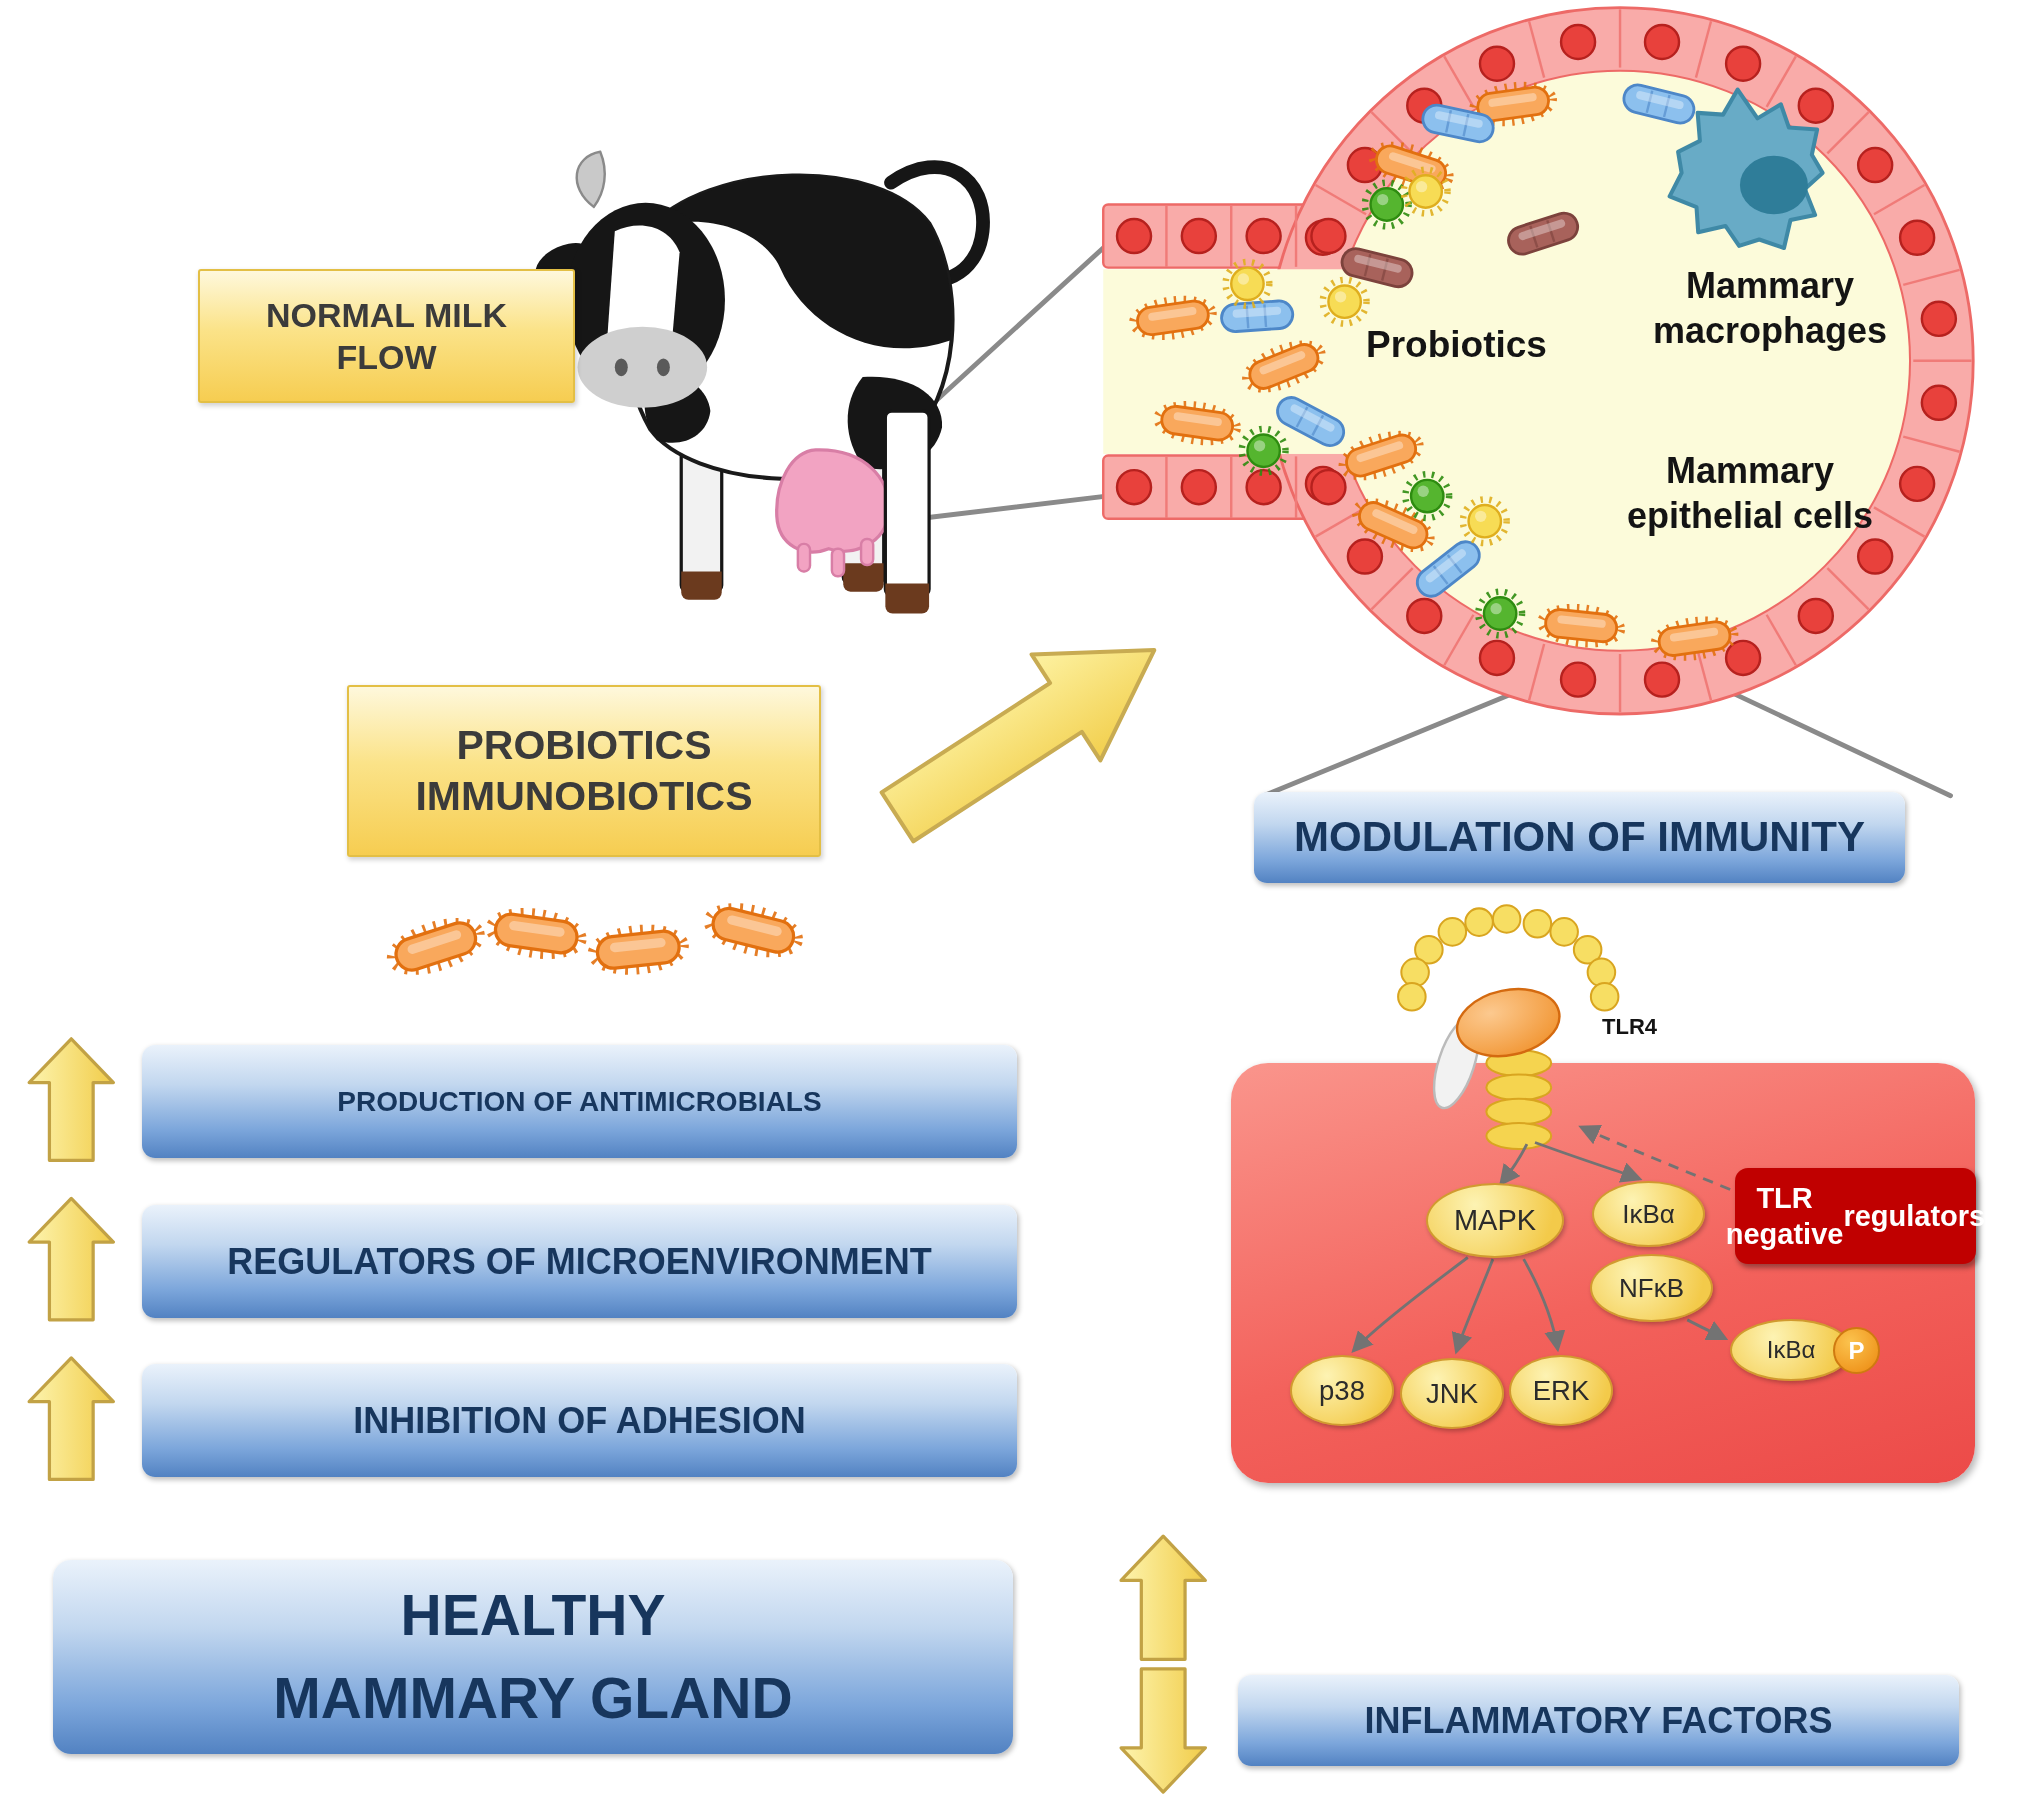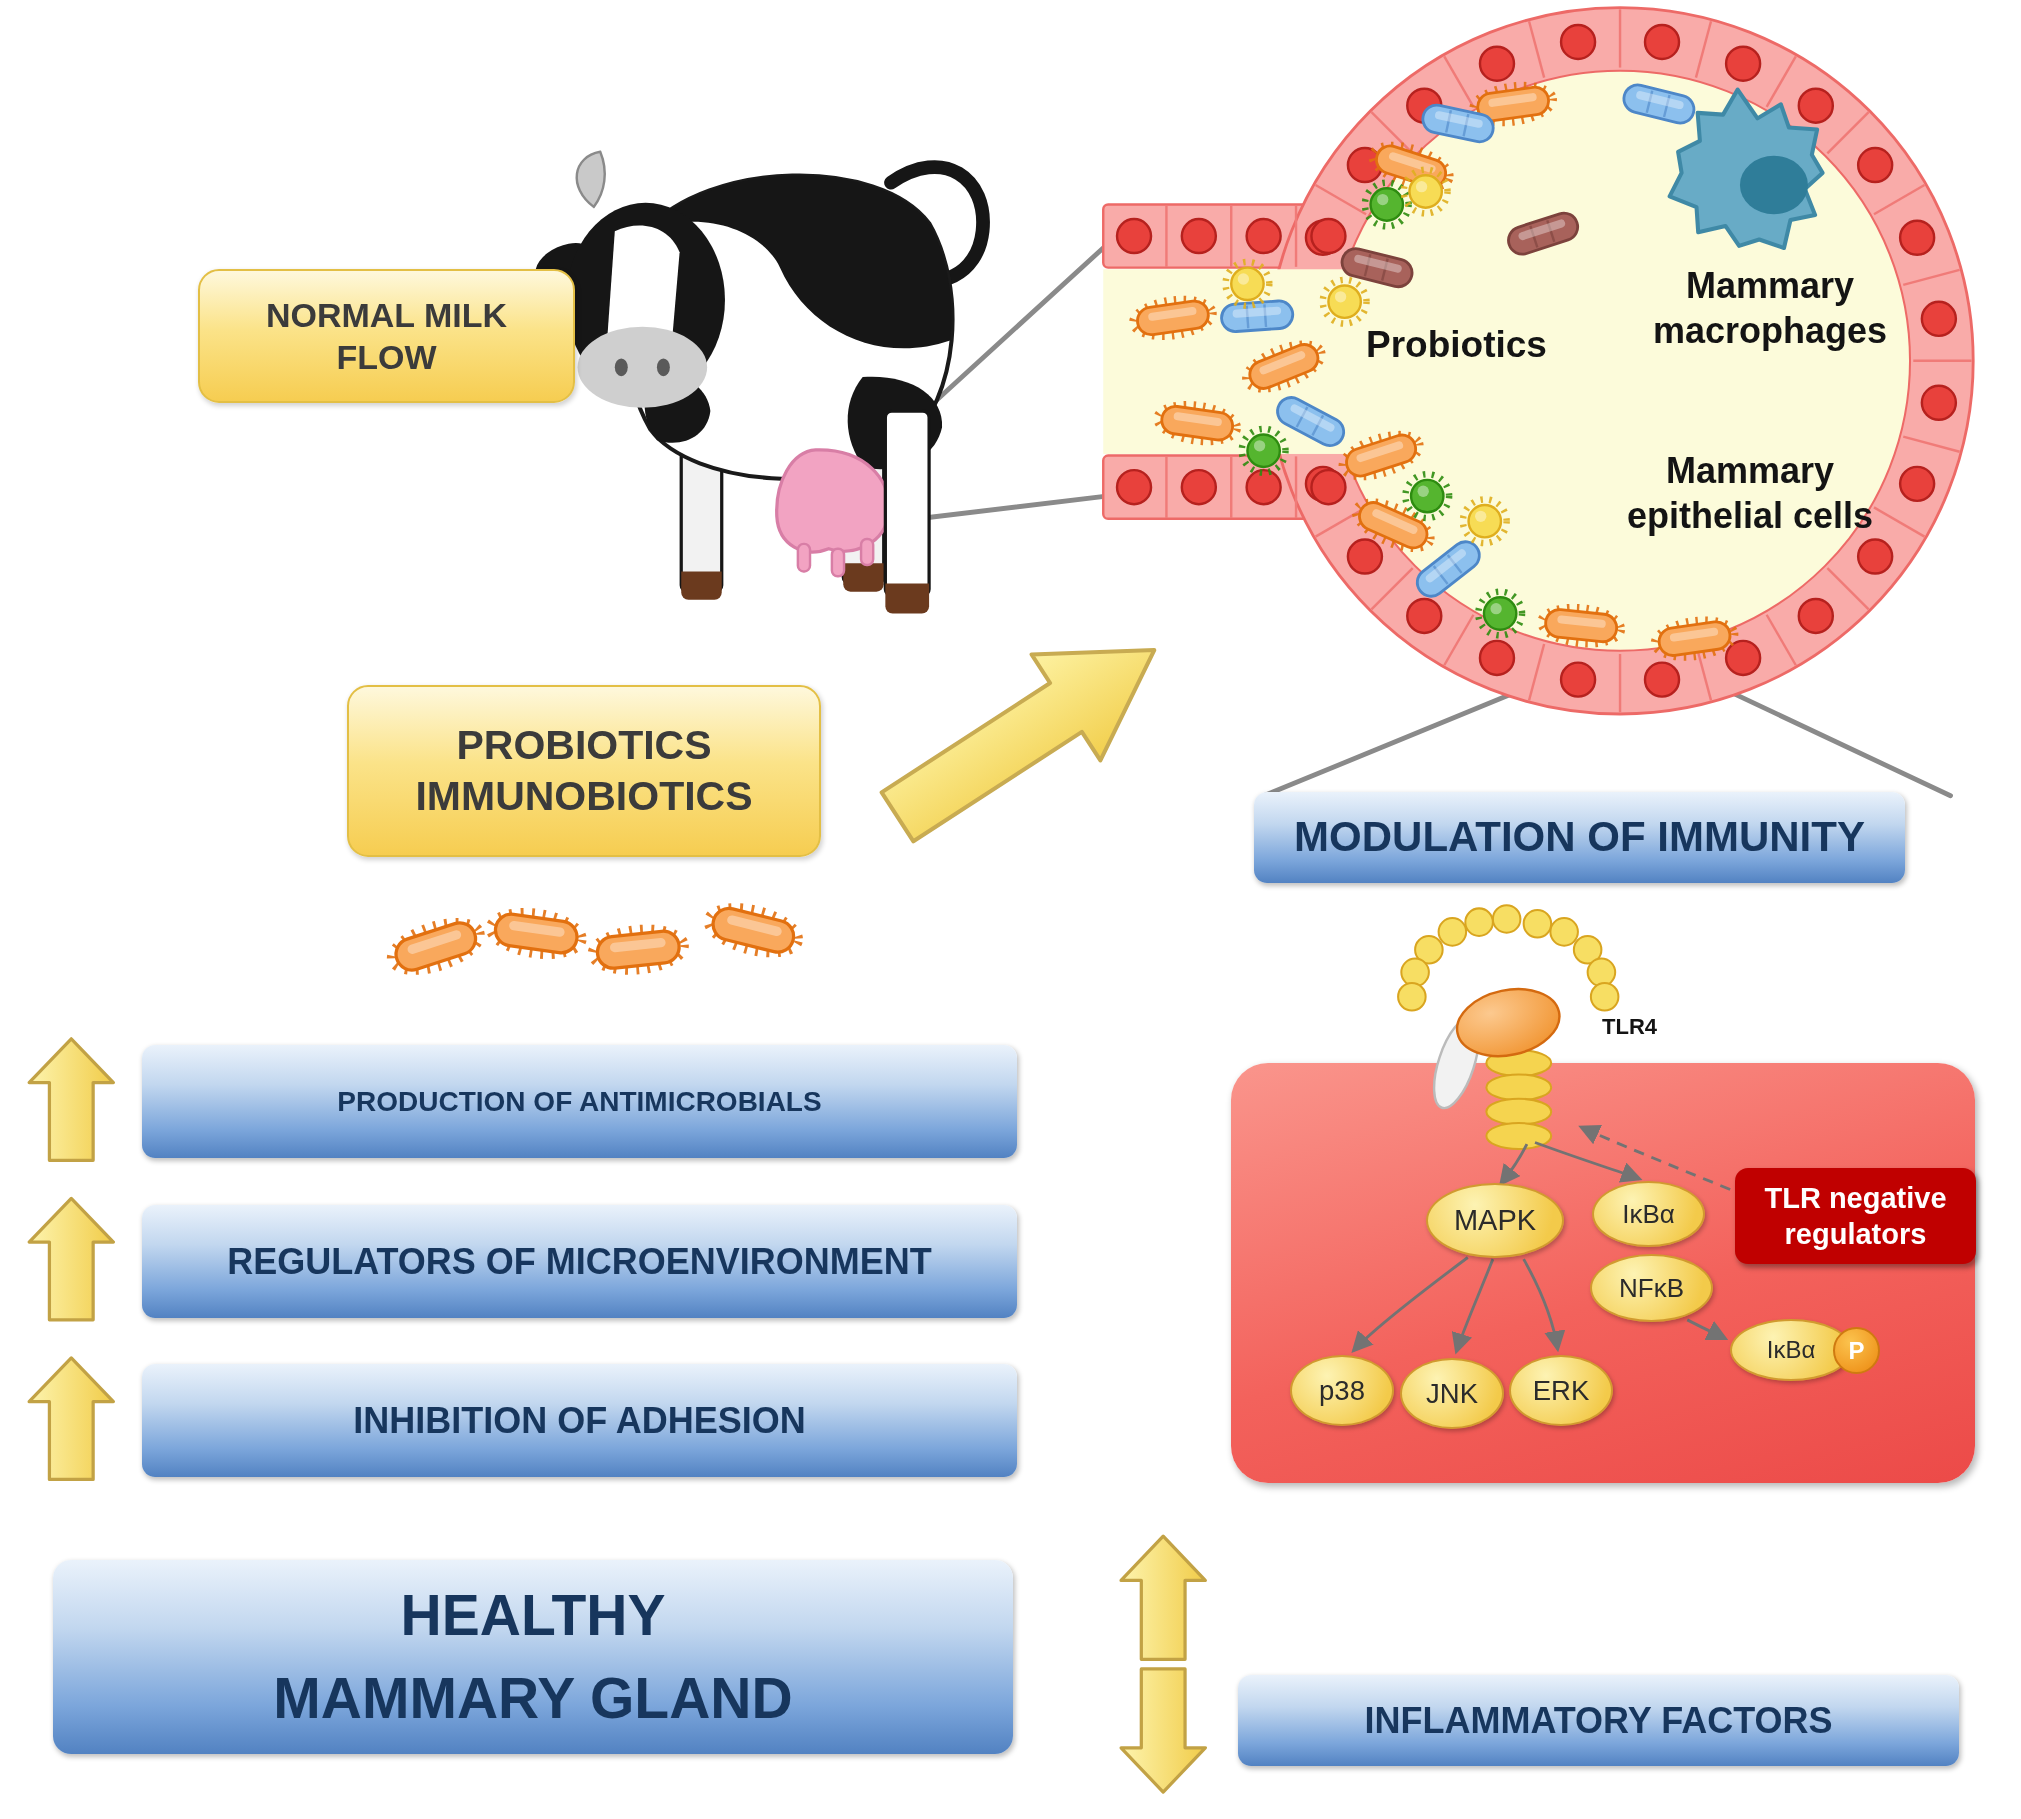--- a/index.html
+++ b/index.html
@@ -2,32 +2,32 @@
 <html style="font-size:13px"><head>
 <meta charset="utf-8">
 <style>
   *{margin:0;padding:0;box-sizing:border-box}
   body{background:#ffffff;font-family:"Liberation Sans",sans-serif}
   .page{position:relative;width:2021px;height:1820px;background:#ffffff;overflow:hidden}
   #scene{position:absolute;left:0;top:0;width:2021px;height:1820px;z-index:2;pointer-events:none}
   .box{position:absolute;display:flex;flex-direction:column;align-items:center;justify-content:center;
        text-align:center;font-weight:bold;z-index:3;line-height:1.25}
   .ybox{background:linear-gradient(180deg,#fef8dc 0%,#fbe389 45%,#f6cd51 100%);
-        border:2.4px solid #e3bf45;border-radius:21px;color:#3b3b3b;box-shadow:1.6px 2.4px 4.9px rgba(0,0,0,.18)}
+        border:2.4px solid #e3bf45;border-radius:3px;color:#3b3b3b;box-shadow:1.6px 2.4px 4.9px rgba(0,0,0,.18)}
   .bbox{background:linear-gradient(180deg,#eaf2fb 0%,#c2d7ef 35%,#7ca6db 75%,#5282c2 100%);
         border-radius:13px;color:#17365d;box-shadow:1.6px 2.4px 5.7px rgba(0,0,0,.25)}
   .label{position:absolute;z-index:3;display:flex;flex-direction:column;align-items:center;justify-content:center;
          font-weight:bold;color:#141414;text-align:right;line-height:1.25}
   .node{position:absolute;z-index:3;display:flex;align-items:center;justify-content:center;font-weight:normal;
         color:#2b2b2b;background:radial-gradient(circle at 35% 28%,#fdf3b3,#f3ca4a 78%);
         border:2.4px solid #d19a2f;border-radius:50%;box-shadow:1.6px 2.4px 4px rgba(0,0,0,.25)}
   #redpanel{position:absolute;z-index:1;background:linear-gradient(165deg,#fa958c 0%,#f3625c 55%,#ec4a48 100%);
         border-radius:37px;box-shadow:2.4px 3.2px 7.3px rgba(0,0,0,.28)}
   #tlrneg{position:absolute;z-index:3;background:#c00000;color:#ffffff;border-radius:13px;display:flex;
-        flex-direction:column;align-items:center;justify-content:center;font-weight:bold;text-align:center;
+        flex-direction:row;align-items:center;justify-content:center;font-weight:bold;text-align:center;
         line-height:1.25;box-shadow:2.4px 3.2px 5.7px rgba(0,0,0,.35)}
   .pcircle{position:absolute;z-index:4;display:flex;align-items:center;justify-content:center;font-weight:bold;
         color:#ffffff;background:radial-gradient(circle at 35% 30%,#fbc34e,#ef941c 80%);
         border:2.4px solid #cf7a10;border-radius:50%}
 </style>
 </head>
 <body>
 
 <div class="page">
 

